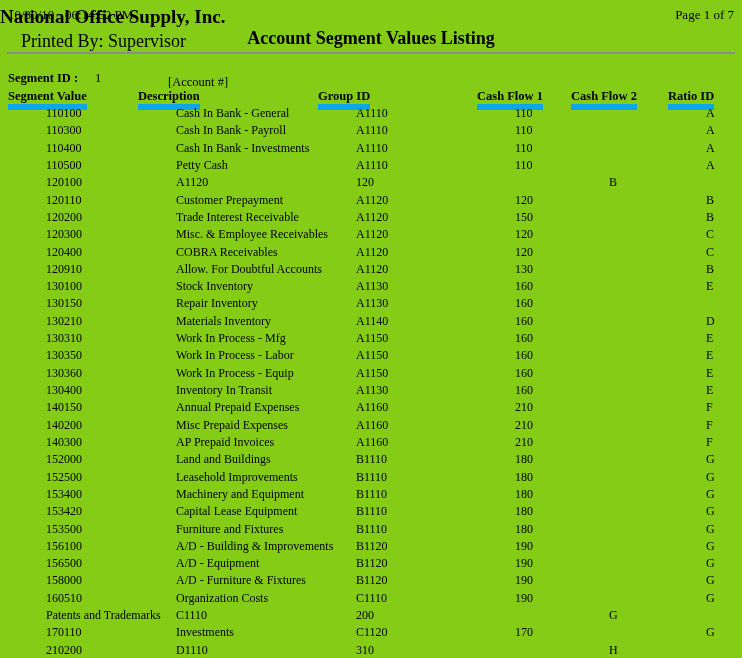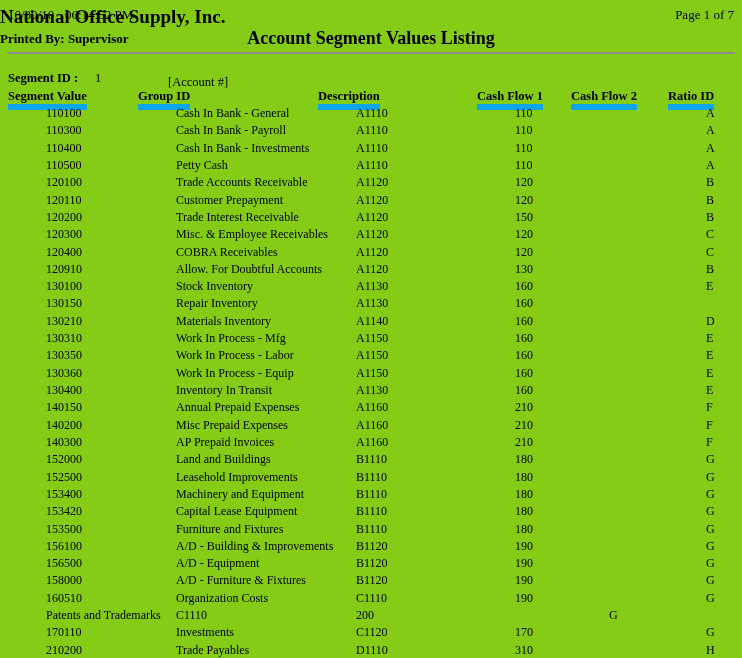--- a/index.html
+++ b/index.html
@@ -13,21 +13,21 @@
     background: #84cc16;
     overflow: hidden;
   }
 
   
   .hdr-date   { position: absolute; left: 8px;  top: 7px;  font-size: 13px; white-space: nowrap; }
   .hdr-time   { position: absolute; left: 65px; top: 7px;  font-size: 13px; white-space: nowrap; }
   .hdr-company{ position: absolute; left: 0; right: 0; top: 6px; text-align: left;
                 font-size: 19px; font-weight: bold; white-space: nowrap; }
   .hdr-page   { position: absolute; right: 8px; top: 7px;  font-size: 13px; white-space: nowrap; }
-  .hdr-printed{ position: absolute; left: 0;  top: 31px; font-size: 13px; white-space: nowrap; font-weight: bold; }
+  .hdr-printed{ position: absolute; left: 21px;  top: 31px; font-size: 18px; white-space: nowrap; }
   .hdr-title  { position: absolute; left: 0; right: 0; top: 28px; text-align: center;
                 font-size: 18px; font-weight: bold; white-space: nowrap; }
 
   .hdr-rule {
     position: absolute; left: 7px; right: 7px; top: 52px;
     height: 0; border-top: 2px solid #8c8c8c;
   }
 
   
   .segment-line { position: absolute; left: 8px; top: 71px; font-size: 12.5px; white-space: nowrap; }
@@ -71,22 +71,22 @@
 
   <div class="segment-line">
     <span class="seg-label">Segment ID :</span>
     <span class="seg-value">1</span>
     <span class="seg-name">[Account #]</span>
   </div>
 
   <div class="tbl">
     <div class="thead-row" id="col-headers">
         <div class="hcell"><span class="hul">Segment Value</span></div>
+        <div class="hcell"><span class="hul">Description</span></div>
         <div class="hcell"><span class="hul">Group ID</span></div>
-        <div class="hcell"><span class="hul">Description</span></div>
         <div class="hcell"><span class="hul">Cash Flow 1</span></div>
         <div class="hcell"><span class="hul">Cash Flow 2</span></div>
         <div class="hcell"><span class="hul">Ratio ID</span></div>
       </div>
     <div class="tbody-rows" id="table-body">
         <div class="trow">
           <div class="cell">110100</div>
           <div class="cell">Cash In Bank - General</div>
           <div class="cell">A1110</div>
           <div class="cell">110</div>
@@ -112,21 +112,20 @@
         <div class="trow">
           <div class="cell">110500</div>
           <div class="cell">Petty Cash</div>
           <div class="cell">A1110</div>
           <div class="cell">110</div>
           <div class="cell"></div>
           <div class="cell">A</div>
         </div>
         <div class="trow">
           <div class="cell">120100</div>
-          <div class="cell">Trade Accounts Receivable</div>
           <div class="cell">A1120</div>
           <div class="cell">120</div>
           <div class="cell"></div>
           <div class="cell">B</div>
         </div>
         <div class="trow">
           <div class="cell">120110</div>
           <div class="cell">Customer Prepayment</div>
           <div class="cell">A1120</div>
           <div class="cell">120</div>
@@ -327,21 +326,20 @@
         <div class="trow">
           <div class="cell">170110</div>
           <div class="cell">Investments</div>
           <div class="cell">C1120</div>
           <div class="cell">170</div>
           <div class="cell"></div>
           <div class="cell">G</div>
         </div>
         <div class="trow">
           <div class="cell">210200</div>
-          <div class="cell">Trade Payables</div>
           <div class="cell">D1110</div>
           <div class="cell">310</div>
           <div class="cell"></div>
           <div class="cell">H</div>
         </div>
       </div>
   </div>
 
 </div>
 

